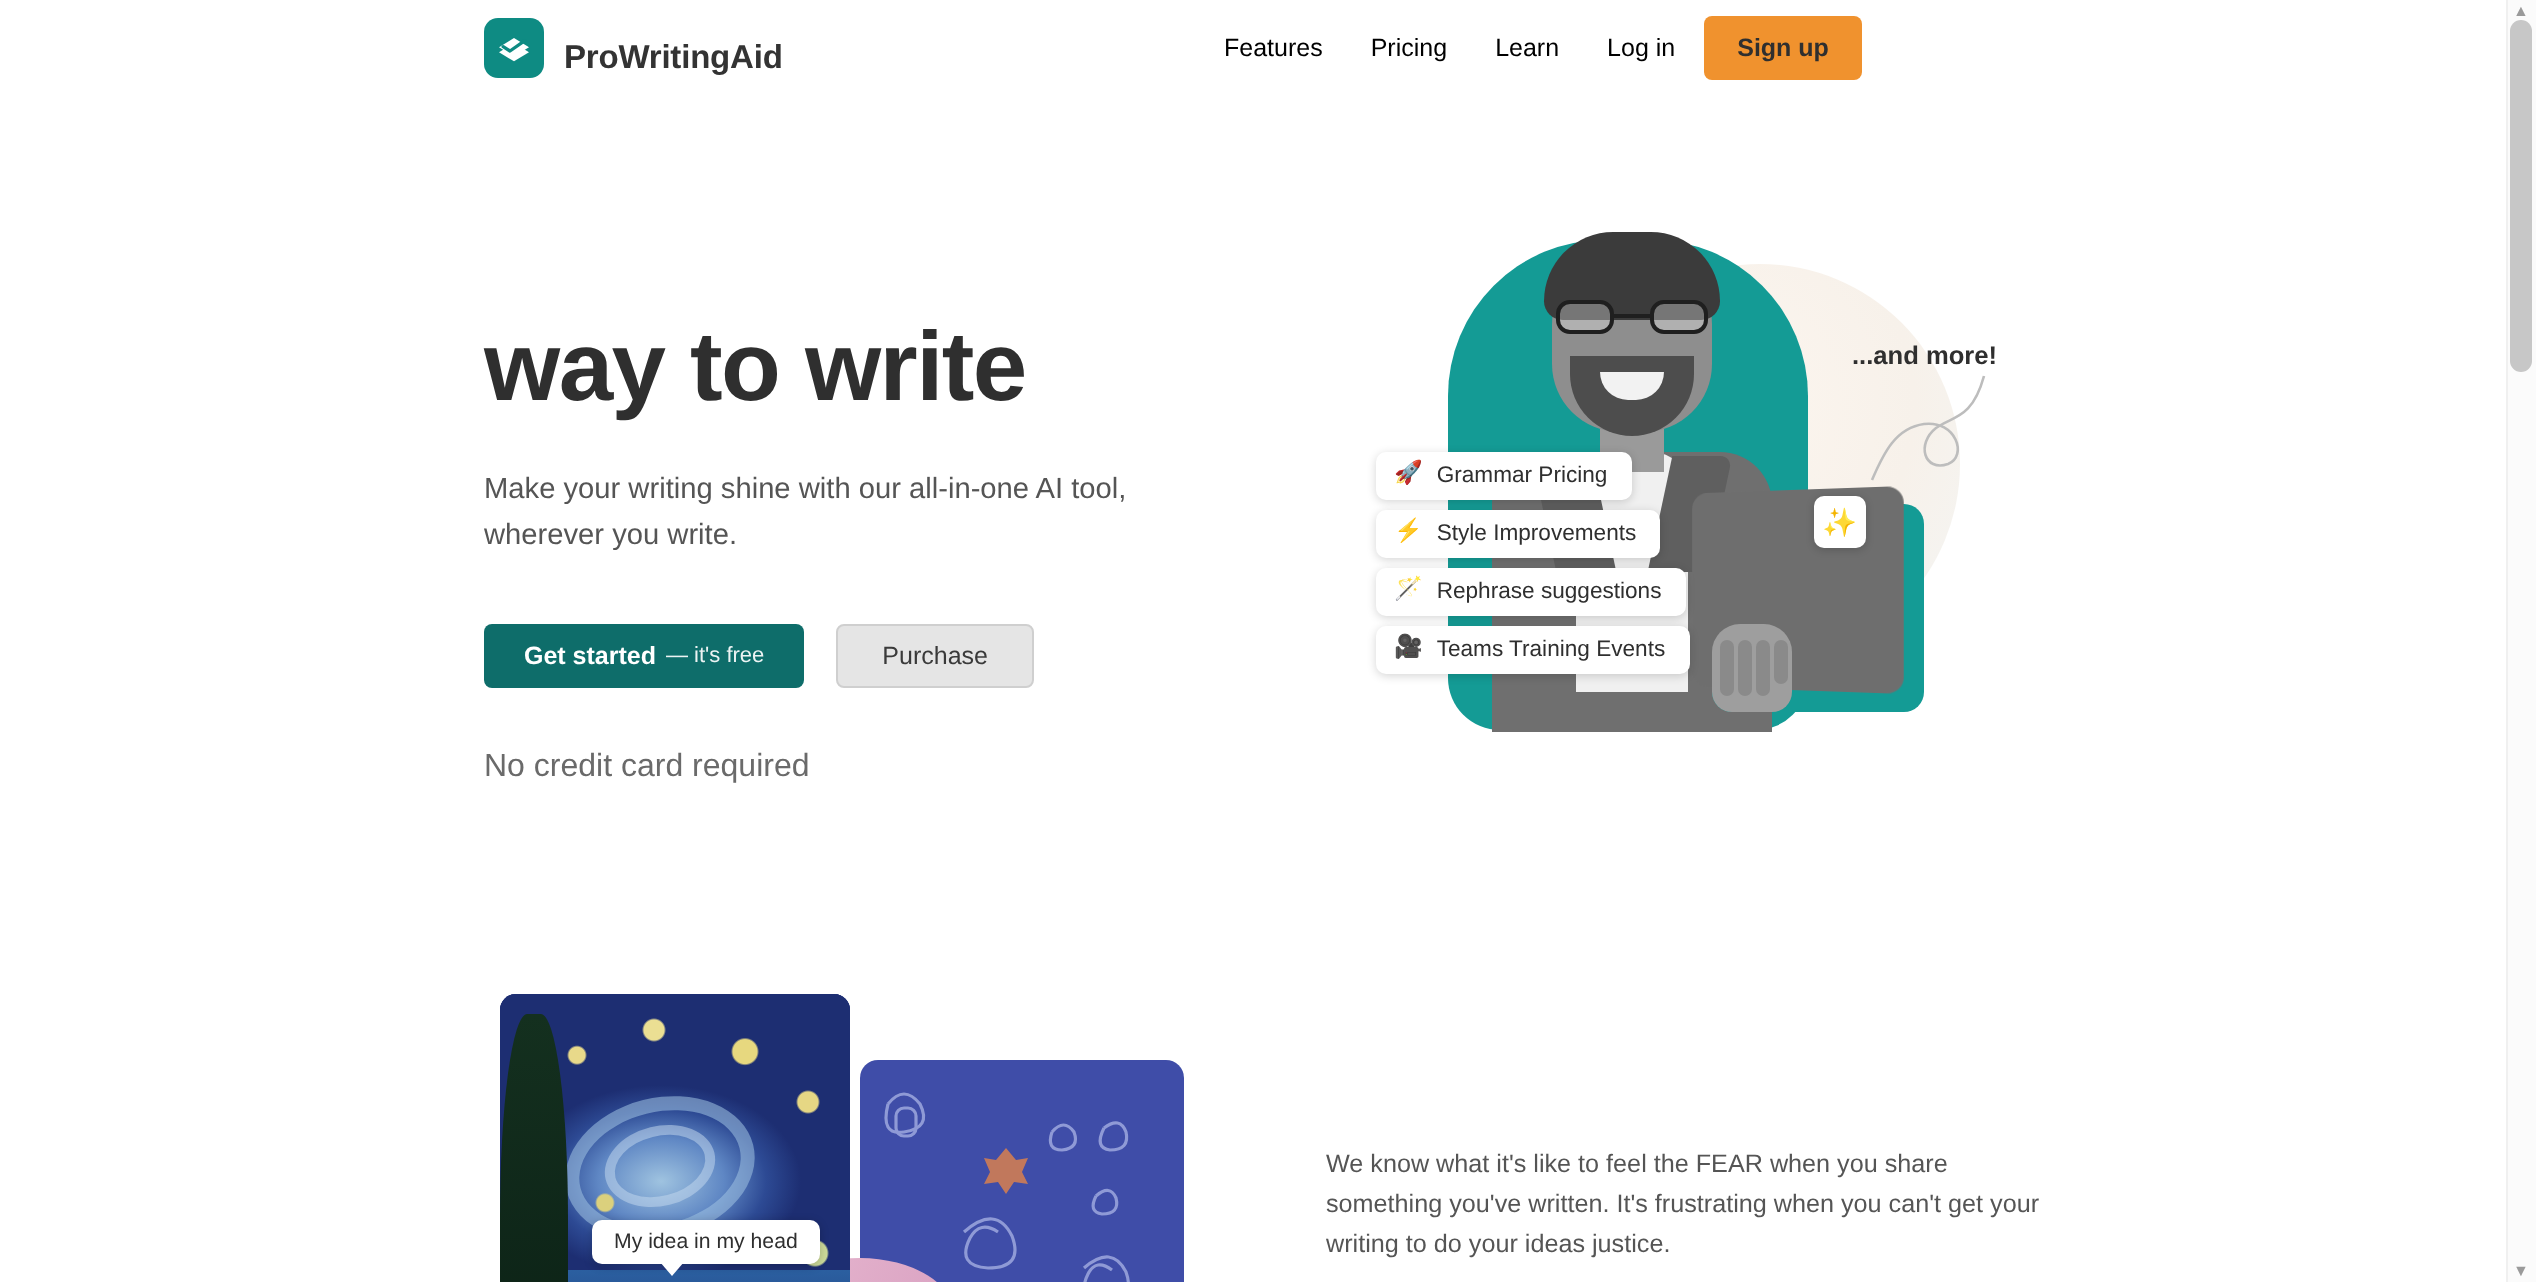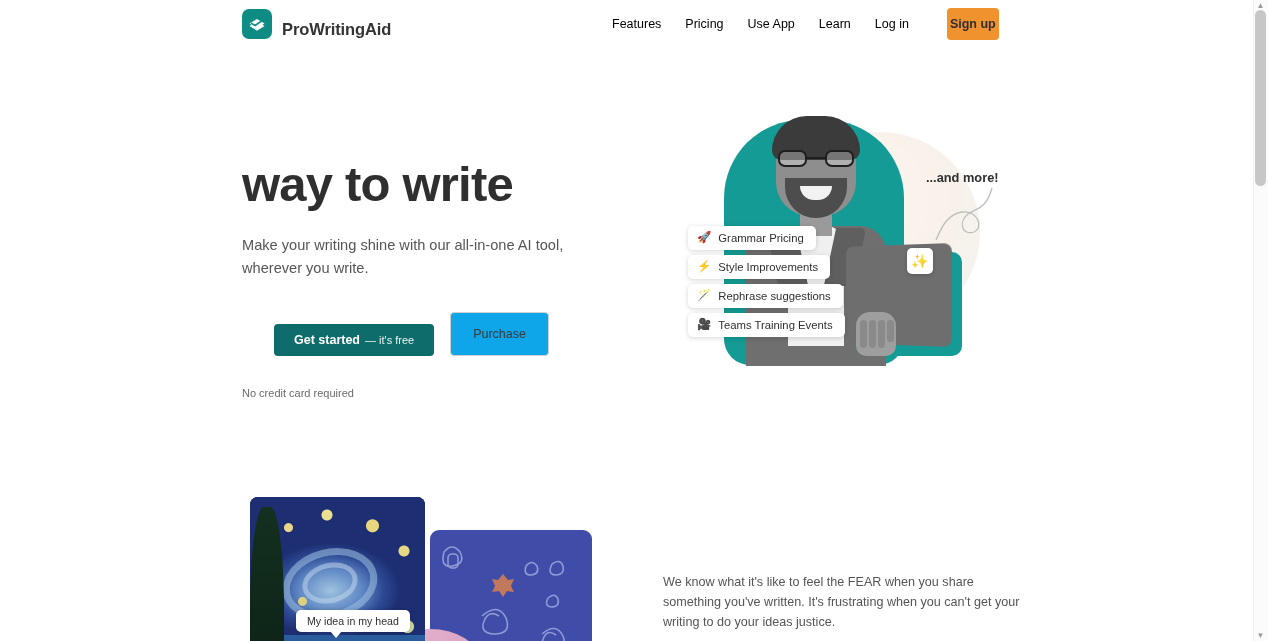--- a/index.html
+++ b/index.html
@@ -68,28 +68,28 @@
   }
   .nav-item {
     font-size: 12.5px;
     color: #000000;
     text-decoration: none;
     padding: 0 12px;
     white-space: nowrap;
     line-height: 48px;
   }
   .signup-btn {
-    margin-left: 26px;
+    margin-left: 2px;
     background: #f0922e;
     color: #2f2f2f;
     font-size: 12.5px;
     font-weight: 700;
     border: none;
     border-radius: 4px;
-    padding: 9px 3px;
+    padding: 9px 17px;
     cursor: pointer;
     white-space: nowrap;
     font-family: "Liberation Sans", sans-serif;
   }
 
   
   .hero-left {
     position: absolute;
     left: 242px;
     top: 100px;
@@ -105,23 +105,22 @@
   .hero-sub {
     margin-top: 22px;
     font-size: 14.6px;
     line-height: 23px;
     color: #555555;
     max-width: 330px;
   }
   .hero-actions {
     margin-top: 32px;
     display: flex;
-    align-items: flex-end;
+    align-items: center;
     gap: 16px;
-    margin-left: 32px;
   }
   .btn-primary {
     background: #0e6d6a;
     color: #ffffff;
     border: none;
     border-radius: 4px;
     padding: 0 20px;
     height: 32px;
     font-size: 12.5px;
     font-weight: 700;
@@ -130,33 +129,33 @@
     align-items: center;
     gap: 5px;
     font-family: "Liberation Sans", sans-serif;
   }
   .btn-primary .free {
     font-weight: 400;
     font-size: 11px;
     opacity: .92;
   }
   .btn-outline {
-    background: #0ea5e9;
+    background: #e5e5e5;
     color: #3a3a3a;
     border: 1px solid #cfcfcf;
     border-radius: 4px;
-    height: 44px;
+    height: 32px;
     padding: 0 22px;
     font-size: 12.5px;
     cursor: pointer;
     font-family: "Liberation Sans", sans-serif;
   }
   .hero-note {
     margin-top: 31px;
-    font-size: 11px;
+    font-size: 16px;
     color: #6a6a6a;
   }
 
   
   .hero-art {
     position: absolute;
     left: 660px;
     top: 100px;
     width: 350px;
     height: 290px;
@@ -498,21 +497,20 @@
           <path d="M3 11.5 L12 6 L21 11.5 L12 17 Z" fill="#ffffff"></path>
           <path d="M5.5 11.2 L9.6 13.8 L18.5 7.6" fill="none" stroke="#0e8b83" stroke-width="2" stroke-linecap="round" stroke-linejoin="round"></path>
         </svg>
       </span>
       <span class="brand-name">ProWritingAid</span>
     </a>
 
     <nav class="nav">
       <a class="nav-item" href="#">Features</a>
       <a class="nav-item" href="#">Pricing</a>
-      <a class="nav-item" href="#">Use App</a>
       <a class="nav-item" href="#">Learn</a>
       <a class="nav-item" href="#">Log in</a>
       <button class="signup-btn">Sign up</button>
     </nav>
   </header>
 
   <section class="hero-left">
     <h1 class="hero-title">
       <br>
       <span>way to write</span>

